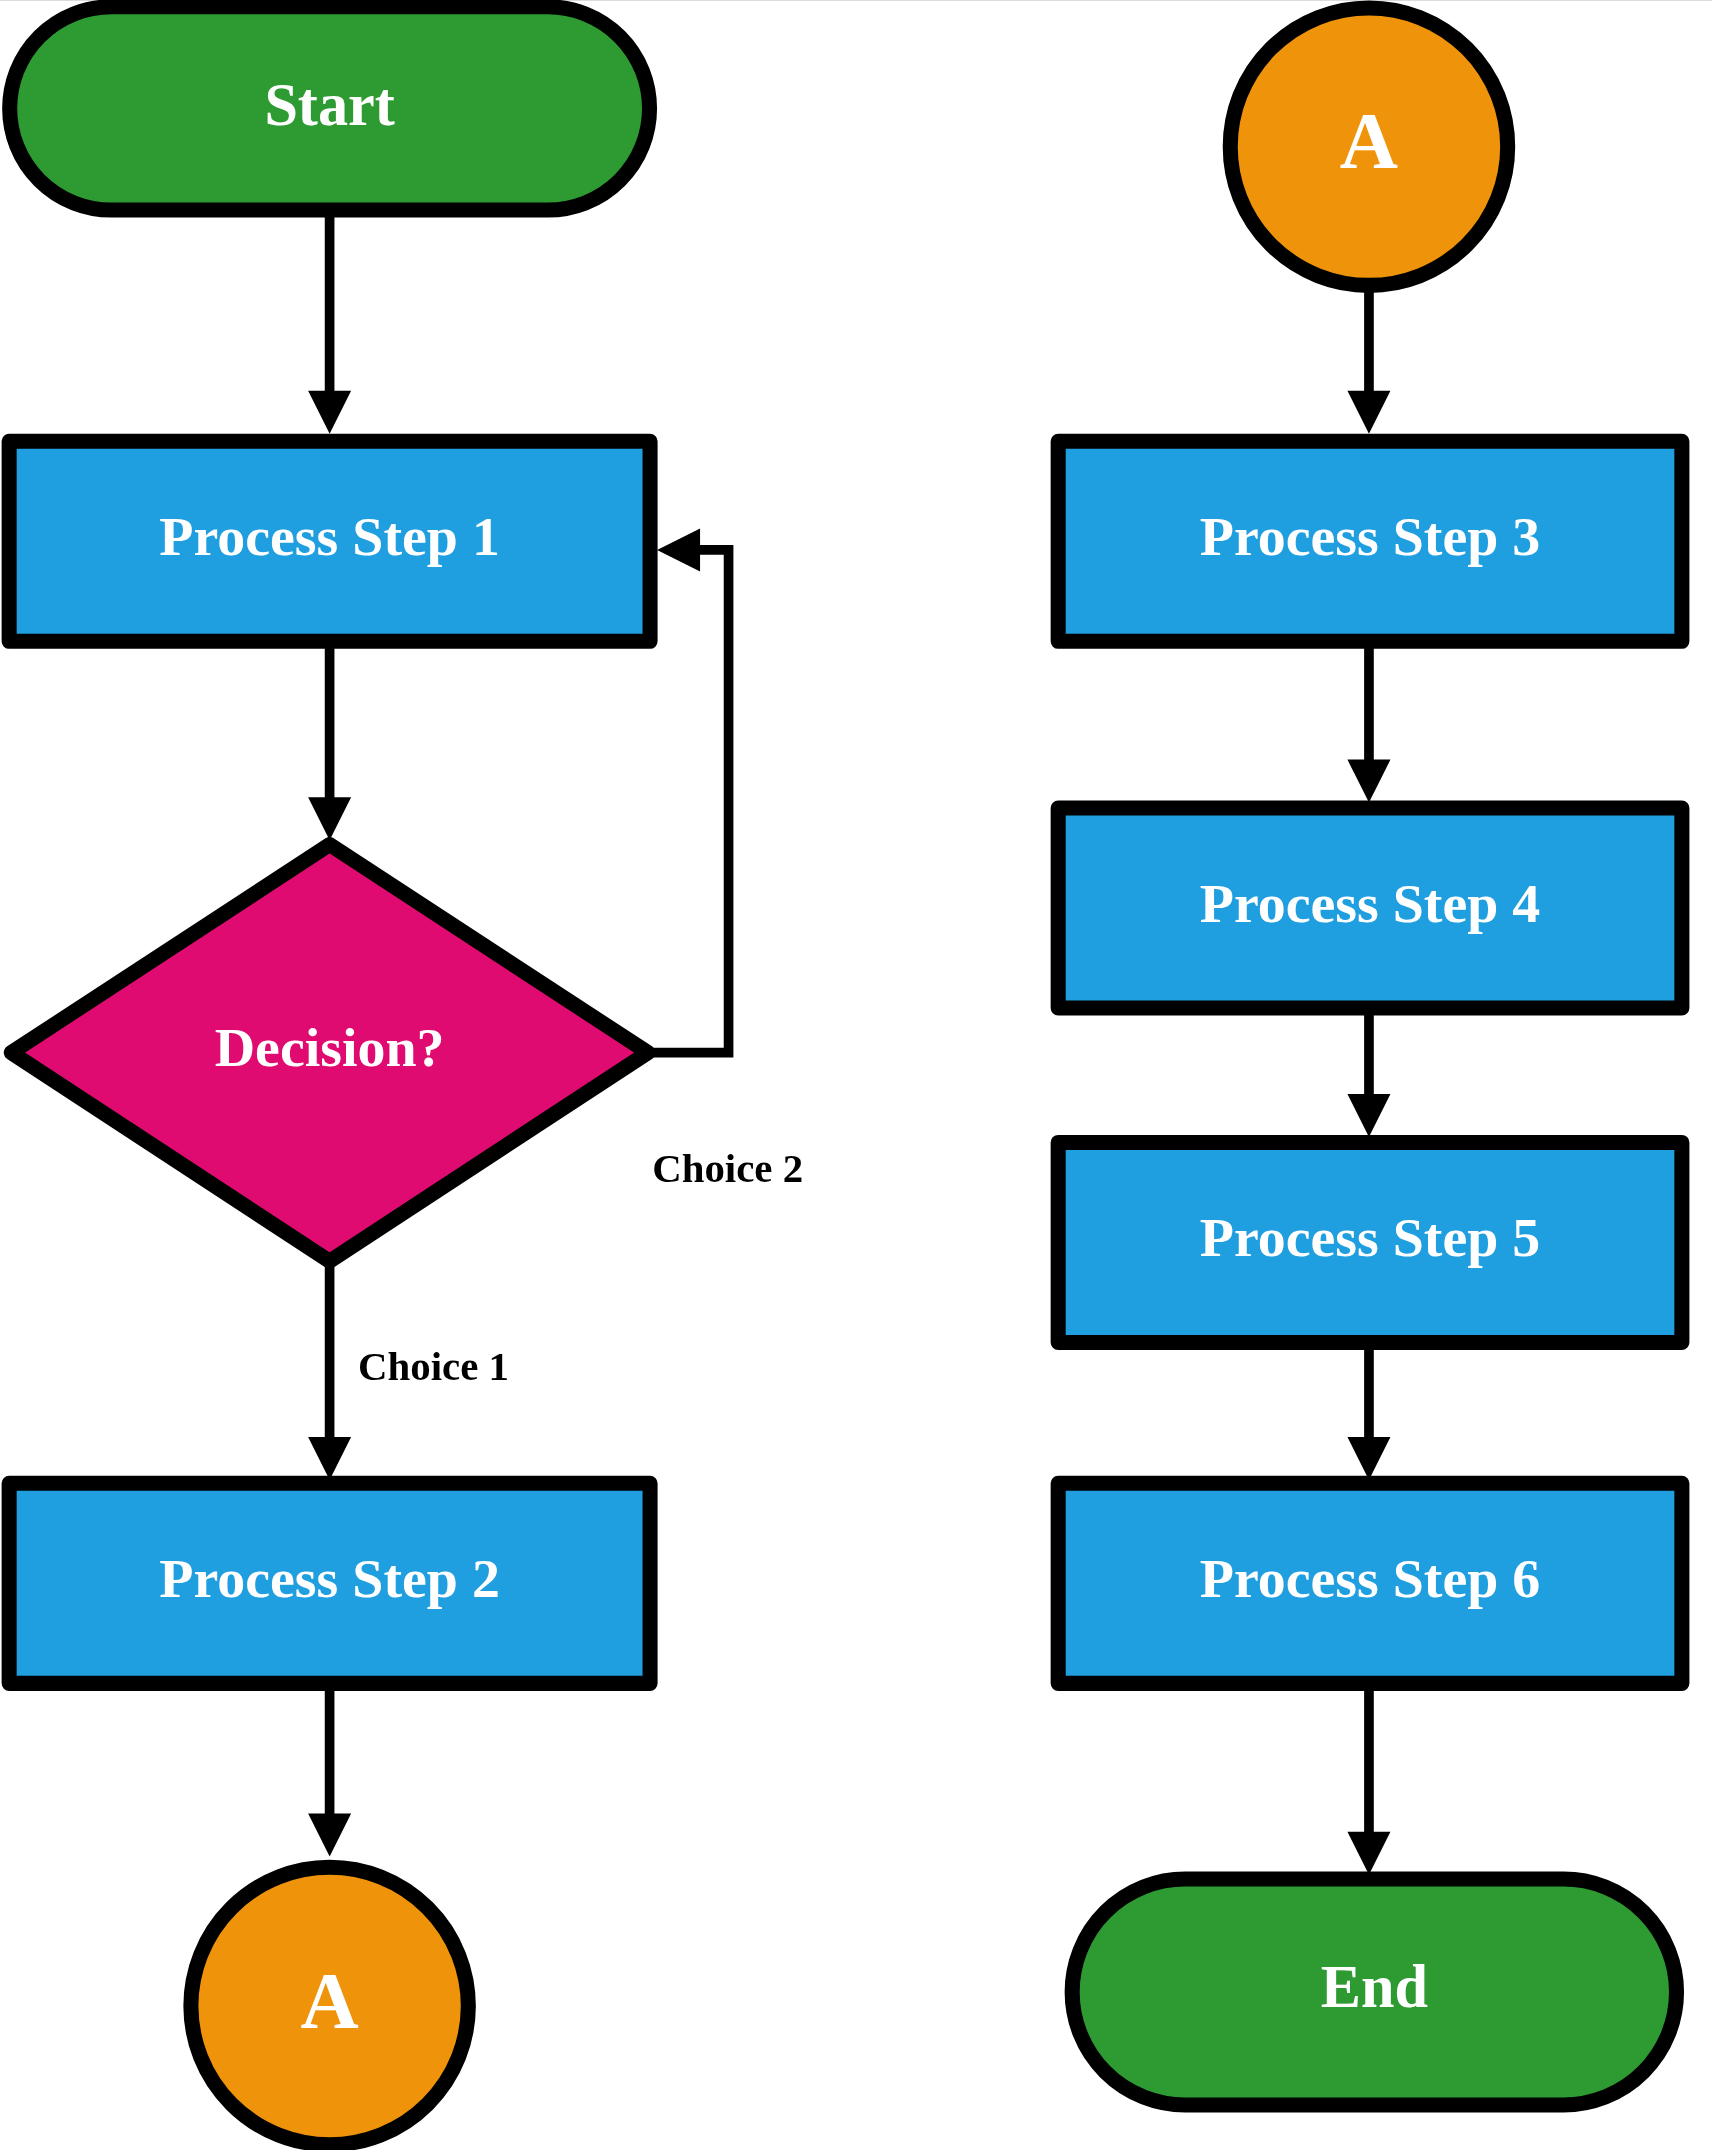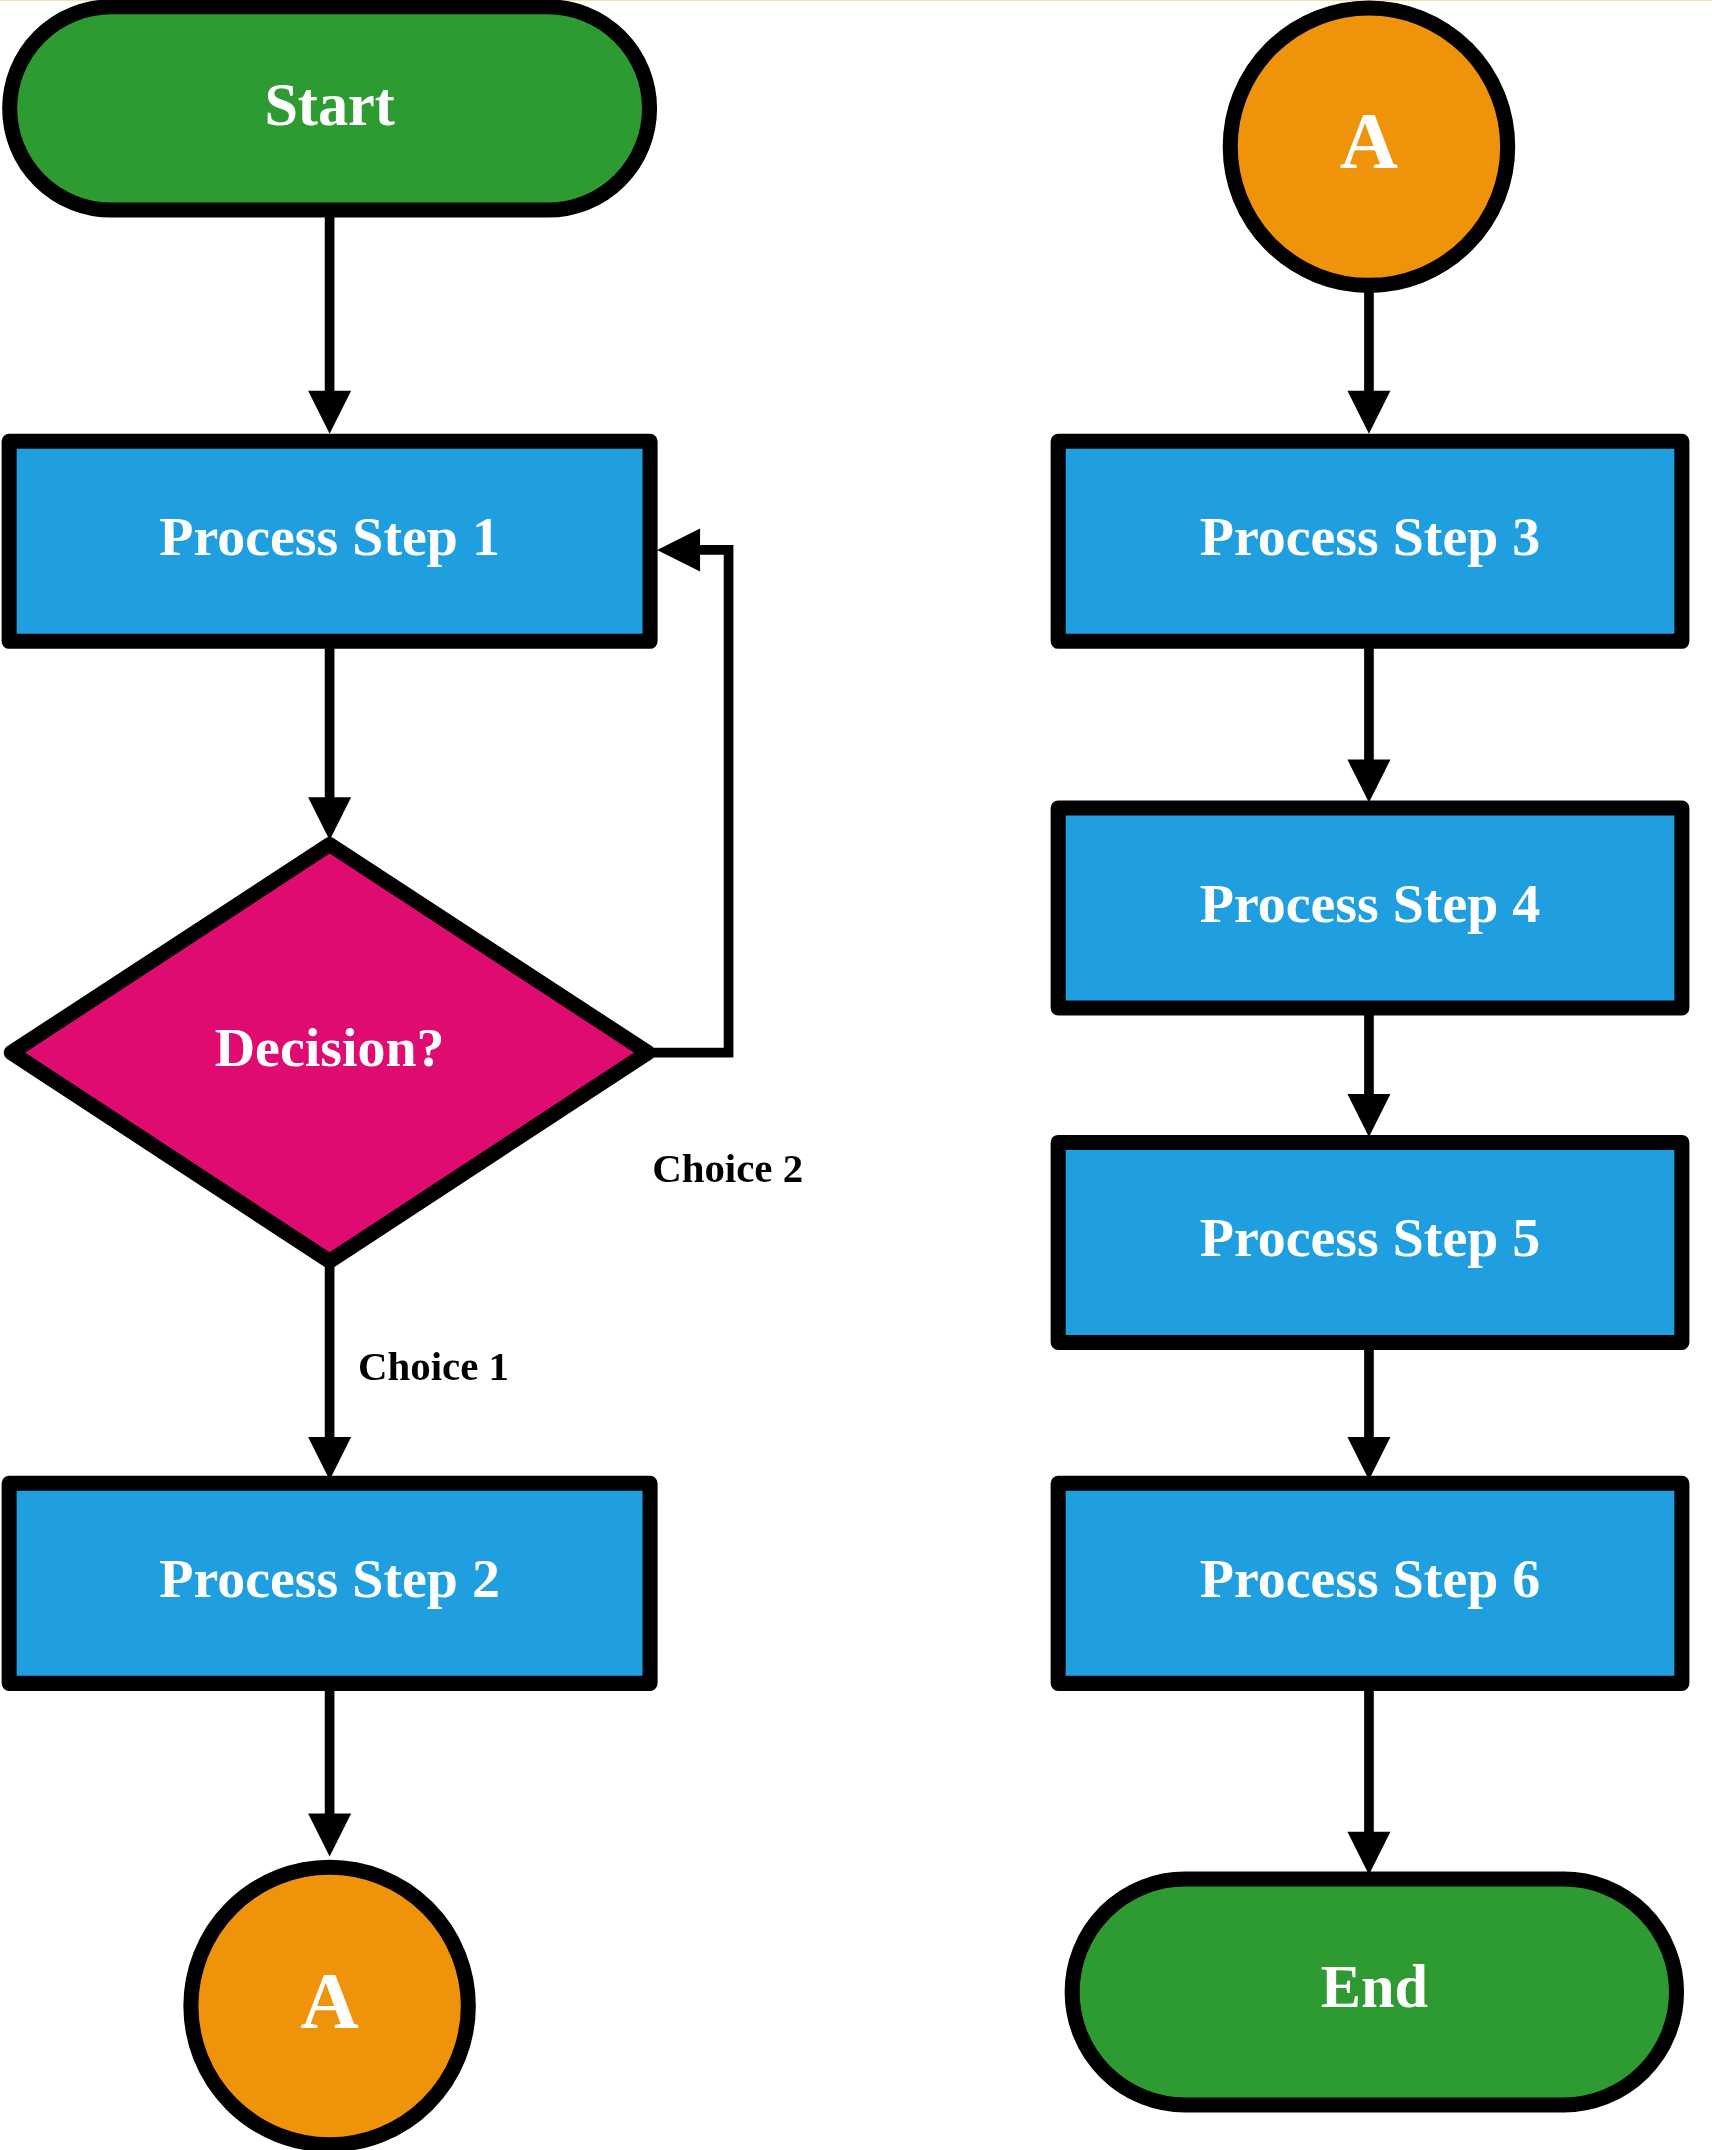--- a/index.html
+++ b/index.html
@@ -11,21 +11,21 @@
   body {
     width: 1712px;
     height: 2151px;
     overflow: hidden;
     font-family: "Liberation Serif", "DejaVu Serif", serif;
   }
   #flowchart-root {
     position: relative;
     width: 1712px;
     height: 2151px;
-    background: #eab308;
+    background: #a3a3a3;
   }
   svg.diagram-canvas {
     display: block;
     width: 1712px;
     height: 2151px;
   }
   text.node-label {
     font-family: "Liberation Serif", "DejaVu Serif", serif;
     font-weight: bold;
     fill: #ffffff;

